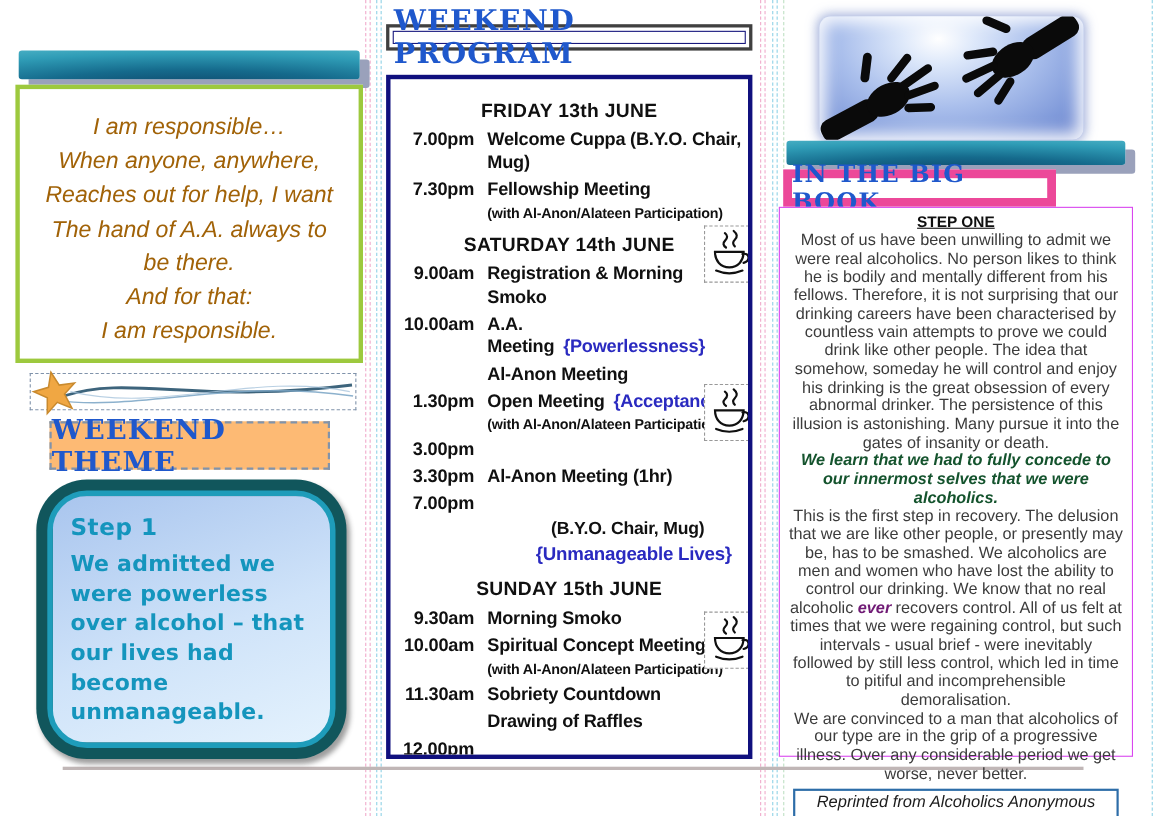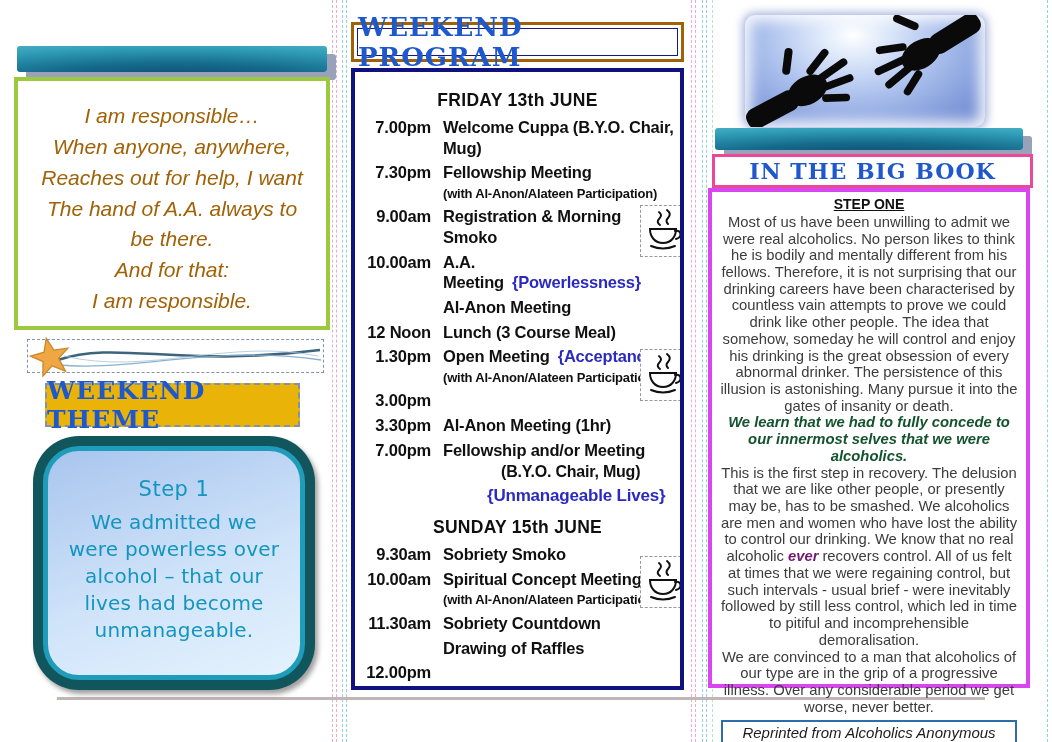--- a/index.html
+++ b/index.html
@@ -22,36 +22,36 @@
   
   .quote-box { position:absolute; left:14px; top:77px; width:316px; height:253px; background:#fff;
     border:4px solid #9dc93e; padding-top:20px; }
   .quote-line { text-align:center; font-style:italic; font-size:21px; line-height:1.47; color:#a16207; }
 
   .star-box { position:absolute; left:27px; top:339px; width:297px; height:34px;
     border:1px dashed #8093ab; background:#fff; }
   .star-box svg { position:absolute; left:0; top:-8px; overflow:visible; }
 
   .theme-box { position:absolute; left:45px; top:383px; width:255px; height:44px;
-    border:2px dashed #8093ab; background:#eab308; display:flex; align-items:center; justify-content:center; }
+    border:2px dashed #8093ab; background:#fdba74; display:flex; align-items:center; justify-content:center; }
   .fancy-title { font-family:"DejaVu Serif", serif; font-weight:bold; color:#1f58cc; letter-spacing:1px; }
   .theme-box .fancy-title { font-size:25px; }
 
   .step-outer { position:absolute; left:33px; top:436px; width:282px; height:254px;
     background:#11565c; border-radius:46px; padding:10px; box-shadow:3px 4px 5px rgba(40,40,40,.45); }
   .step-inner { width:100%; height:100%; border-radius:36px; border:5px solid #1e9cba;
     background:linear-gradient(160deg,#a9c5ee 0%, #cfe3f9 55%, #e4f2fd 100%);
-    text-align:center; padding:26px 16px 0 16px;
-    font-family:"DejaVu Sans", sans-serif; font-weight:normal; color:#1495bd; }
+    padding:16px 16px 0 16px;
+    font-family:"DejaVu Sans", sans-serif; font-weight:bold; color:#1495bd; }
   .step-title { font-size:21px; letter-spacing:.5px; }
   .step-body  { margin-top:8px; font-size:20px; line-height:1.35; letter-spacing:.2px; }
 
   
-  .prog-header { position:absolute; left:351px; top:22px; width:333px; height:40px;
-    border:3px solid #a16207; background:#fff; }
+  .prog-header { position:absolute; left:351px; top:22px; width:333px; height:24px;
+    border:3px solid #404040; background:#fff; }
   .prog-header .inner { position:absolute; inset:3px; border:1px solid #18187e;
     display:flex; align-items:center; justify-content:center; }
   .prog-header .fancy-title { font-size:26px; }
 
   .sched-box { position:absolute; left:351px; top:68px; width:333px; height:622px;
     border:4px solid #10107e; background:#fff; padding-top:14px; overflow:hidden;
     font-weight:700; color:#101010; letter-spacing:-.2px; }
   .day { text-align:center; font-size:17.5px; margin:10px 0 6px 0; letter-spacing:.3px; }
   .day.first { margin-top:4px; }
   .row { display:flex; margin:4px 6px 2px 4px; font-size:16.5px; line-height:1.25; }
@@ -70,26 +70,26 @@
 
   
   .hands { position:absolute; left:745px; top:15px; width:240px; height:112px; border-radius:10px;
     background:radial-gradient(ellipse at 45% 18%, #ffffff 0%, #dde8fa 18%, #aabfec 48%, #809ada 78%, #6a82cc 100%);
     box-shadow:0 0 10px 2px rgba(130,148,205,.75), inset 0 0 14px 6px rgba(255,255,255,.9); }
   .hands svg { width:100%; height:100%; }
 
   .banner-right { left:715px; top:128px; width:308px; height:22px; }
   .banner-left  { left:17px;  top:46px;  width:310px; height:26px; }
 
-  .bigbook-title { position:absolute; left:712px; top:154px; width:321px; height:34px;
-    border:3px solid #ec4899; background:#fff; display:flex; align-items:center; justify-content:center; }
+  .bigbook-title { position:absolute; left:712px; top:154px; width:248px; height:34px;
+    border:8px solid #ec4899; background:#fff; display:flex; align-items:center; justify-content:center; }
   .bigbook-title .fancy-title { font-size:22px; }
 
   .bigbook-box { position:absolute; left:708px; top:188px; width:322px; height:500px;
-    border:4px solid #d946ef; background:#fff; padding:5px 8px 0 8px;
+    border:1px solid #d946ef; background:#fff; padding:5px 8px 0 8px;
     text-align:center; color:#3c3c3c; font-size:14.8px; line-height:1.13; }
   .bb-head { font-size:14px; font-weight:bold; text-decoration:underline; color:#101010; margin-bottom:1px; }
   .bb-em { font-weight:bold; font-style:italic; color:#14532d; }
   .bb-ever { font-weight:bold; font-style:italic; color:#701a75; margin:0 4px; }
   .bb-block { margin:0; }
   .source-box { margin:5px auto 0 auto; width:296px; border:2px solid #2d6da8;
     font-style:italic; font-size:15px; line-height:1.25; color:#1c1c1c; padding:2px 2px 3px 2px; }
 </style>
 </head>
 <body>
@@ -152,59 +152,55 @@
     <div class="row">
       <span class="t">7.00pm</span>
       <span class="d">Welcome Cuppa (B.Y.O. Chair, Mug)</span>
     </div>
     <div class="row">
       <span class="t">7.30pm</span>
       <span class="d">Fellowship Meeting</span>
     </div>
     <div class="sub">(with Al-Anon/Alateen Participation)</div>
 
+    <div class="day">SATURDAY 14th JUNE</div>
     <div class="row">
       <span class="t">9.00am</span>
       <span class="d">Registration &amp; Morning Smoko</span>
     </div>
     <div class="row">
       <span class="t">10.00am</span>
       <span class="d"><span>A.A. Meeting</span><span class="theme-tag">{Powerlessness}</span></span>
     </div>
     <div class="row">
       <span class="t"></span>
       <span class="d">Al-Anon Meeting</span>
     </div>
     <div class="row">
-      <span class="t">12 Noon</span>
-      <span class="d">Lunch (3 Course Meal)</span>
-    </div>
-    <div class="row">
       <span class="t">1.30pm</span>
       <span class="d"><span>Open Meeting</span><span class="theme-tag">{Acceptance}</span></span>
     </div>
     <div class="sub">(with Al-Anon/Alateen Participation)</div>
     <div class="row">
       <span class="t">3.00pm</span>
     </div>
     <div class="row">
       <span class="t">3.30pm</span>
       <span class="d">Al-Anon Meeting (1hr)</span>
     </div>
     <div class="row">
       <span class="t">7.00pm</span>
-      <span class="d">Fellowship and/or Meeting</span>
     </div>
     <div class="byo">(B.Y.O. Chair, Mug)</div>
     <div class="themeline">{Unmanageable Lives}</div>
 
     <div class="day">SUNDAY 15th JUNE</div>
     <div class="row">
       <span class="t">9.30am</span>
-      <span class="d">Sobriety Smoko</span>
+      <span class="d">Morning Smoko</span>
     </div>
     <div class="row">
       <span class="t">10.00am</span>
       <span class="d">Spiritual Concept Meeting</span>
     </div>
     <div class="sub">(with Al-Anon/Alateen Participation)</div>
     <div class="row">
       <span class="t">11.30am</span>
       <span class="d">Sobriety Countdown</span>
     </div>

